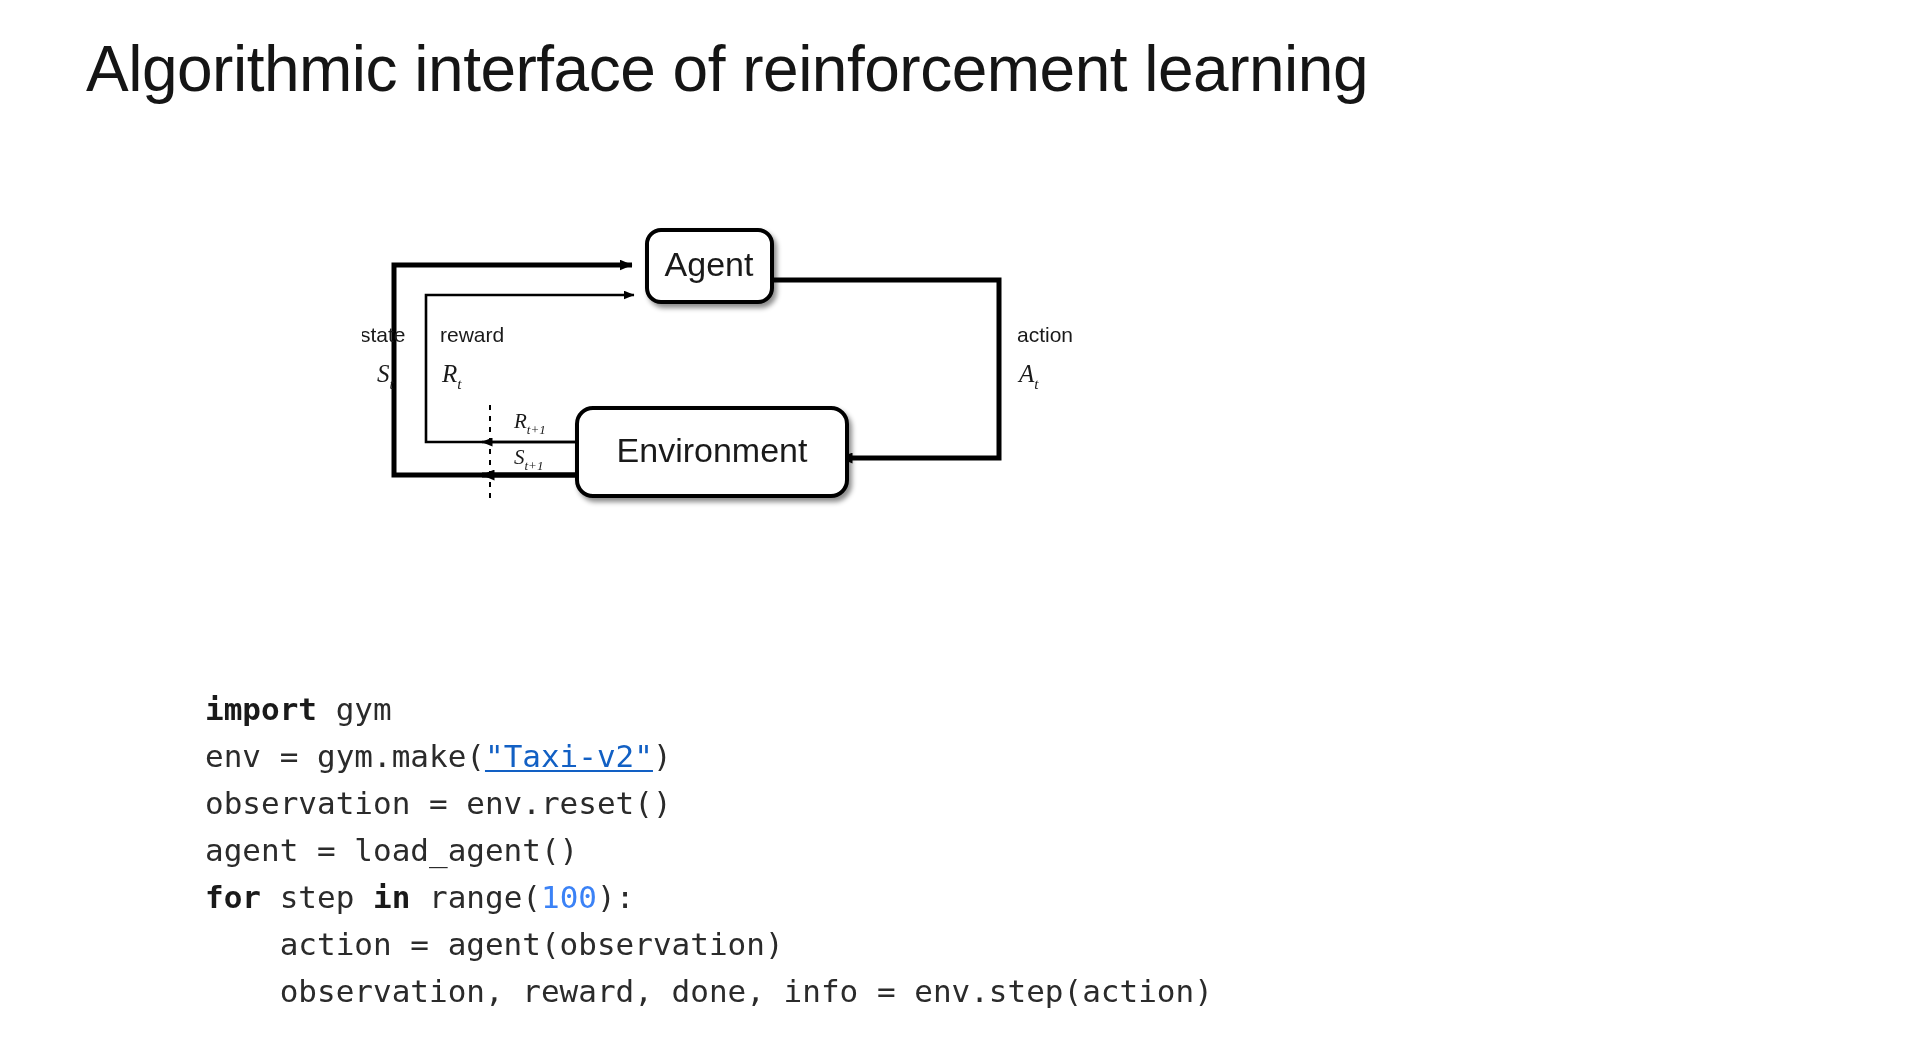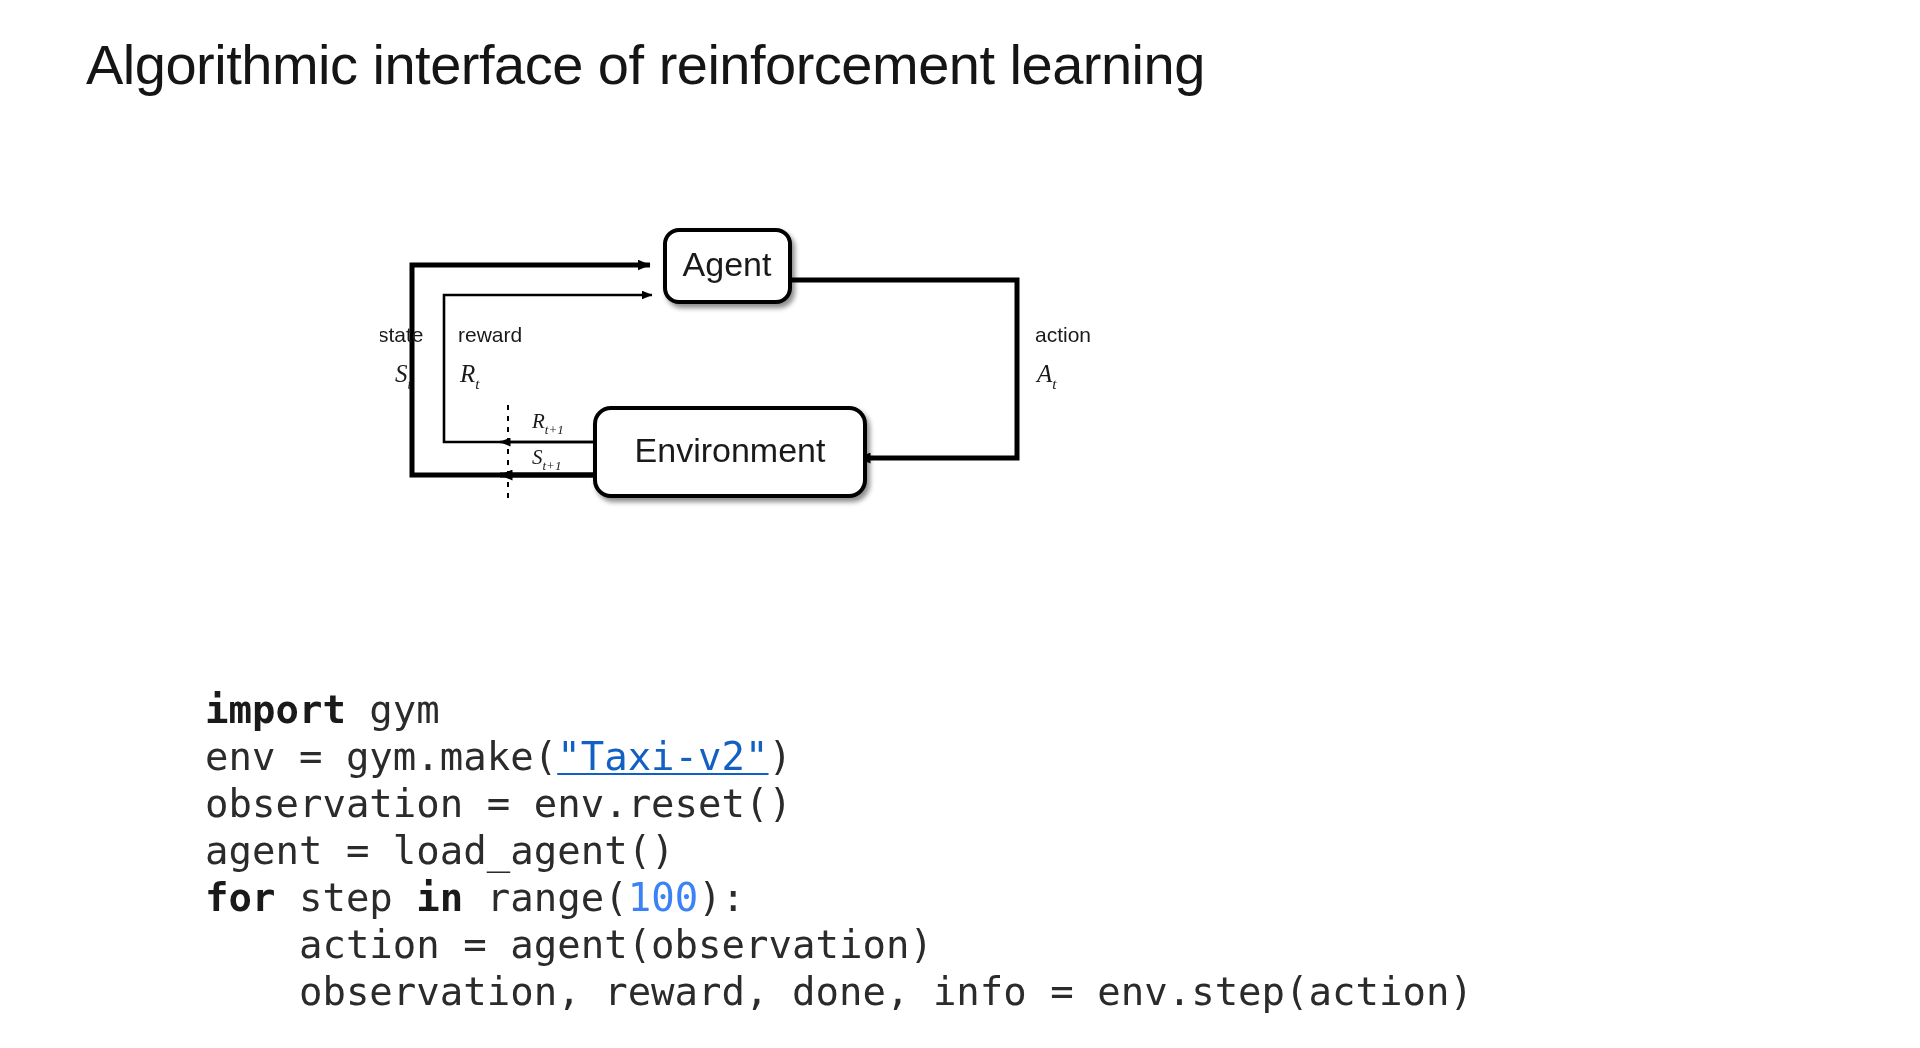--- a/index.html
+++ b/index.html
@@ -24,32 +24,32 @@
     background: #ffffff;
   }
 
   
   .slide-title {
     position: absolute;
     left: 86px;
     top: 36px;
     width: 1800px;
     font-family: "Liberation Sans", sans-serif;
-    font-size: 56px;
+    font-size: 64px;
     line-height: 1.05;
     font-weight: 400;
     color: #151515;
     letter-spacing: -0.5px;
     white-space: nowrap;
   }
 
   
   .diagram-wrap {
     position: absolute;
-    left: 380px;
+    left: 362px;
     top: 210px;
     width: 820px;
     height: 320px;
   }
   .diagram-svg {
     display: block;
     width: 820px;
     height: 320px;
   }
   .node-label {
@@ -78,21 +78,21 @@
     font-size: 0.62em;
     font-style: italic;
   }
 
   
   .code-block {
     position: absolute;
     left: 205px;
     top: 686px;
     font-family: "DejaVu Sans Mono", "Liberation Mono", monospace;
-    font-size: 39px;
+    font-size: 31px;
     line-height: 47px;
     color: #2b2b2b;
     white-space: pre;
     letter-spacing: 0px;
   }
   .code-line { display: block; height: 47px; }
   .kw { font-weight: bold; color: #1a1a1a; }
   .num { color: #3b82f6; }
   .strlink {
     color: #1260c4;

